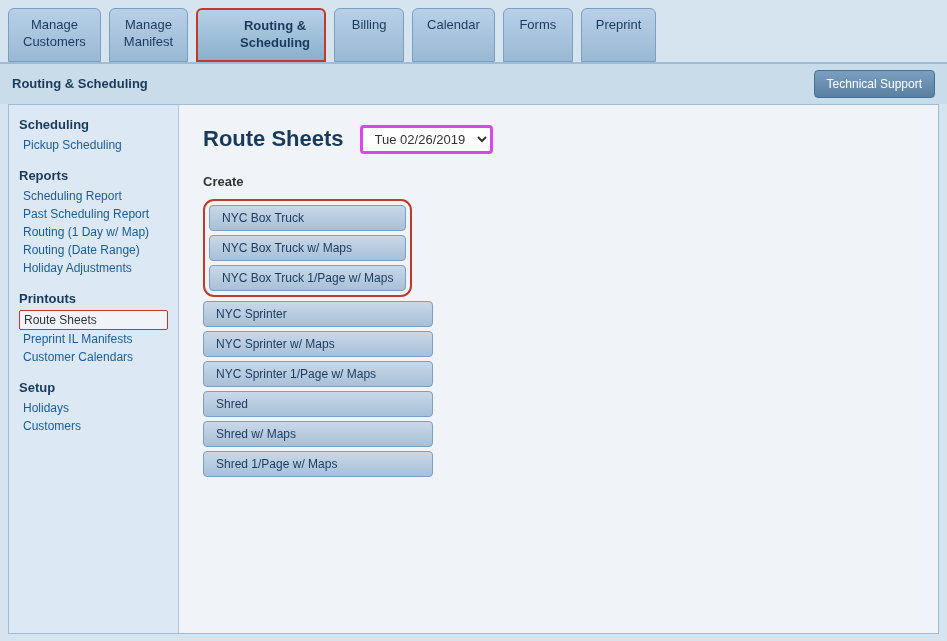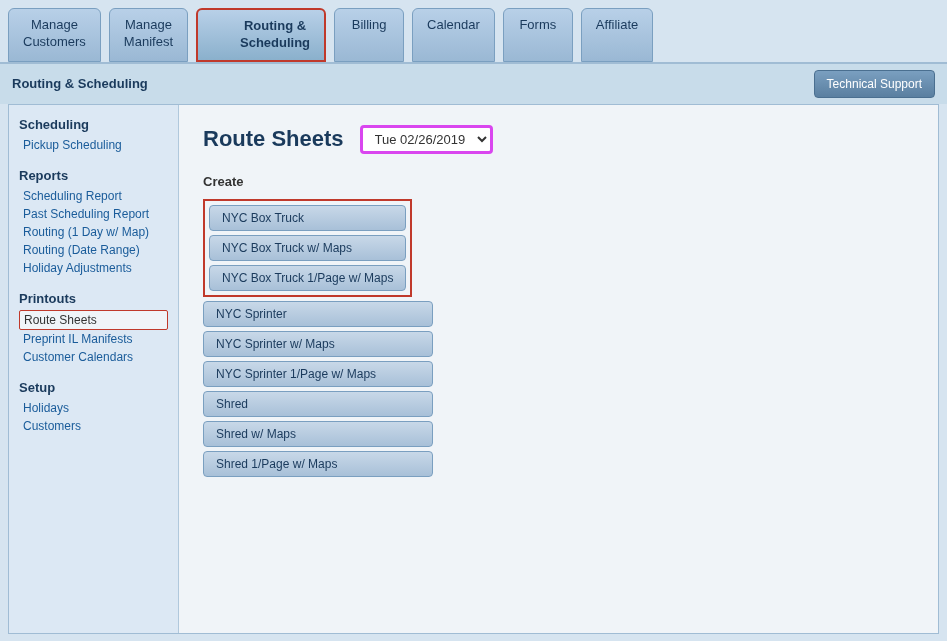--- a/index.html
+++ b/index.html
@@ -171,21 +171,21 @@
       font-size: 12px;
       color: #1a3a5c;
       cursor: pointer;
       text-align: left;
       width: auto;
       display: inline-block;
     }
 
     .btn-group-highlighted {
       border: 2px solid #c0392b;
-      border-radius: 0;
+      border-radius: 11px;
       padding: 4px;
       display: flex;
       flex-direction: column;
       gap: 4px;
       width: fit-content;
       margin-bottom: 4px;
     }
   </style>
 </head>
 <body>
@@ -193,21 +193,21 @@
 <div class="top-nav">
   <div class="nav-tab" style="white-space:pre-line">Manage
 Customers</div>
   <div class="nav-tab" style="white-space:pre-line">Manage
 Manifest</div>
   <div class="nav-tab active" style="white-space:pre-line">Routing &amp;
 Scheduling</div>
   <div class="nav-tab">Billing</div>
   <div class="nav-tab">Calendar</div>
   <div class="nav-tab">Forms</div>
-  <div class="nav-tab">Affiliate</div>
+  <div class="nav-tab">Preprint</div>
 </div>
 
 <div class="sub-header">
   <span class="sub-header-title">Routing &amp; Scheduling</span>
   <button class="tech-support-btn">Technical Support</button>
 </div>
 
 <div class="main-content">
 
   <div class="sidebar">

